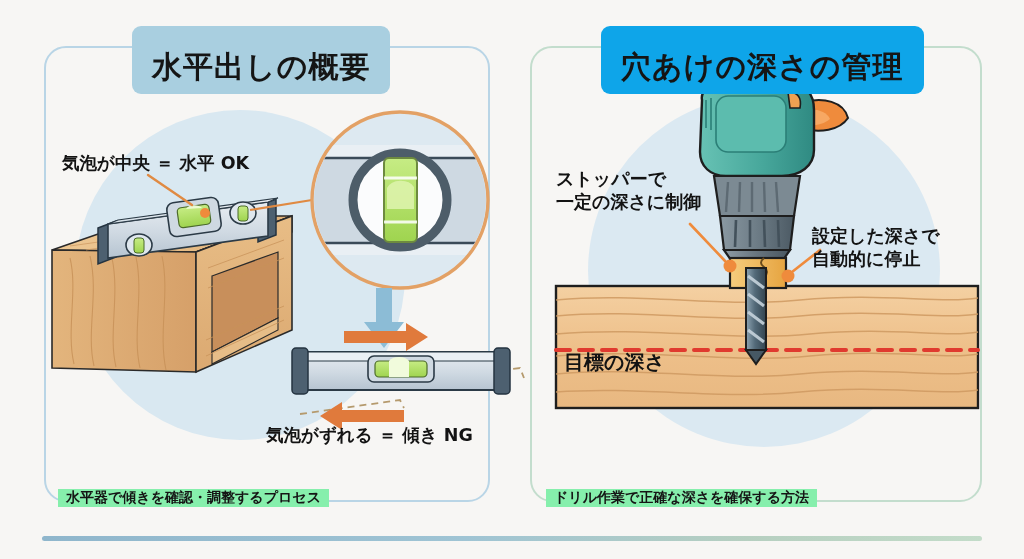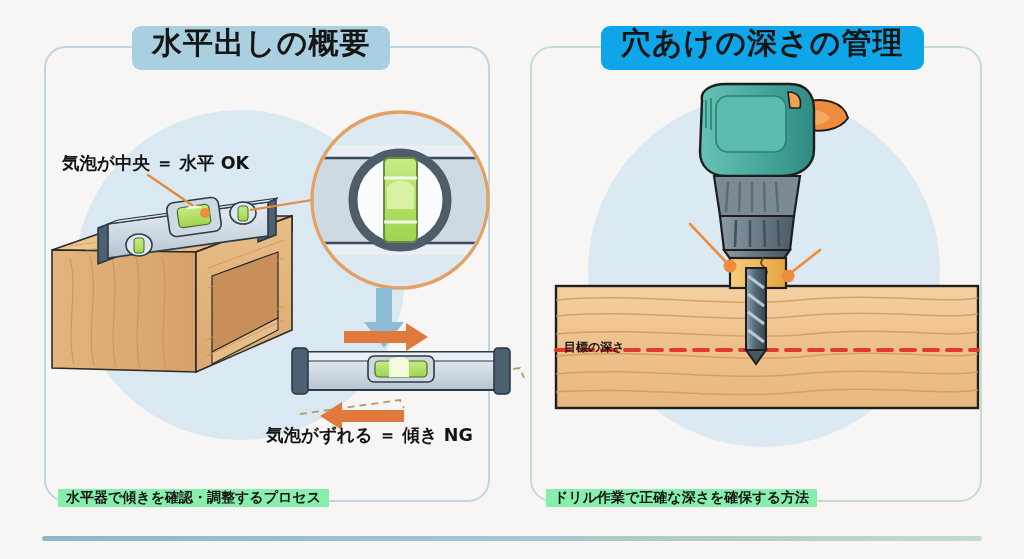--- a/index.html
+++ b/index.html
@@ -16,21 +16,21 @@
     position:absolute;top:46px;height:452px;
     border:2px solid #bcd6e4;border-radius:22px;
     background:transparent;
   }
   .card.left{left:44px;width:442px;border-color:#b9d5e6;}
   .card.right{left:530px;width:448px;border-color:#c3ddcd;}
 
   
   .badge{
     position:absolute;top:26px;
-    padding:0 20px 9px;border-radius:9px;
+    padding:24px 20px 9px;border-radius:9px;
     font-size:30px;font-weight:bold;color:#151515;
     letter-spacing:1px;white-space:nowrap;line-height:1.15;
   }
   .badge.left{left:132px;background:#a9cfe0;}
   .badge.right{left:601px;background:#0ea5e9;}
 
   
   .caption{
     position:absolute;bottom:52px;
     font-size:14px;font-weight:bold;color:#151515;
@@ -46,21 +46,21 @@
 
   
   .art{position:absolute;inset:0;pointer-events:none;}
 
   
   .lbl{position:absolute;font-weight:bold;color:#131313;line-height:1.28;white-space:pre;}
   #lbl-bubble-ok{left:62px;top:152px;font-size:17.5px;}
   #lbl-bubble-ng{left:266px;top:424px;font-size:17.5px;}
   #lbl-stopper{left:556px;top:167px;font-size:18px;}
   #lbl-autostop{left:812px;top:224px;font-size:18px;}
-  #lbl-depth{left:564px;top:340px;font-size:12px;}
+  #lbl-depth{left:564px;top:350px;font-size:20px;}
 
   
   .accentbar{
     position:absolute;left:42px;bottom:18px;width:940px;height:5px;border-radius:3px;
     background:linear-gradient(90deg,#8fb6cc 0%,#9fc4d4 45%,#b6cfc0 75%,#c3dcc9 100%);
   }
 </style>
 </head>
 <body>
 
@@ -308,20 +308,24 @@
       <circle cx="730" cy="266" r="6.5" fill="#ef8b3c"></circle>
       <line x1="820" y1="250" x2="792" y2="272" stroke="#ef8b3c" stroke-width="2.6" stroke-linecap="round"></line>
       <circle cx="788" cy="276" r="6.5" fill="#ef8b3c"></circle>
     </g>
 
     <line x1="556" y1="350" x2="566" y2="350" stroke="#e03a2f" stroke-width="4"></line>
   </svg>
 
   <div class="lbl" id="lbl-bubble-ok">気泡が中央 ＝ 水平 OK</div>
   <div class="lbl" id="lbl-bubble-ng">気泡がずれる ＝ 傾き NG</div>
+  <div class="lbl" id="lbl-stopper">ストッパーで
+一定の深さに制御</div>
+  <div class="lbl" id="lbl-autostop">設定した深さで
+自動的に停止</div>
   <div class="lbl" id="lbl-depth">目標の深さ</div>
 
   <div class="badge left">水平出しの概要</div>
   <div class="badge right">穴あけの深さの管理</div>
 
   <div class="caption left">水平器で傾きを確認・調整するプロセス</div>
   <div class="caption right">ドリル作業で正確な深さを確保する方法</div>
 
   <div class="accentbar"></div>
 

